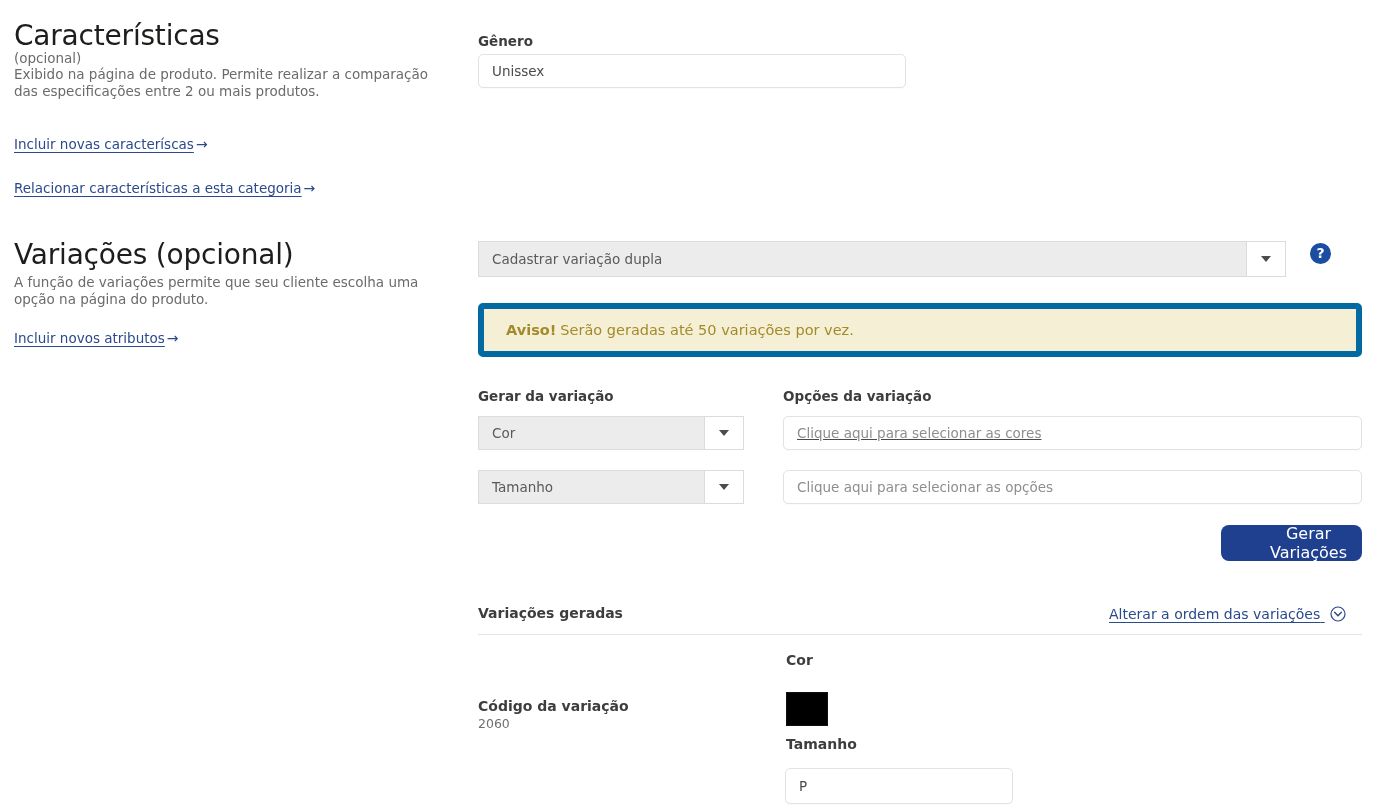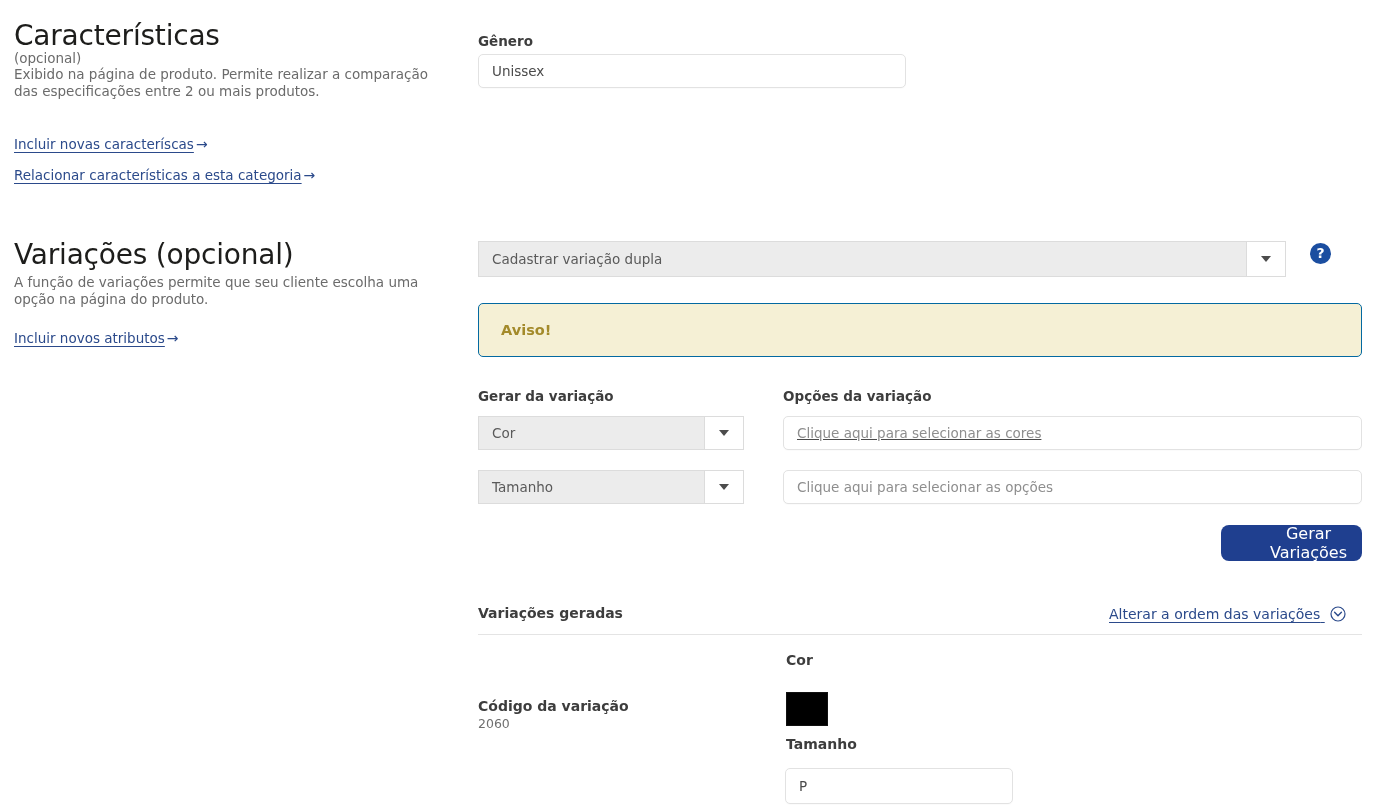--- a/index.html
+++ b/index.html
@@ -123,21 +123,21 @@
     line-height: 21px;
     text-align: center;
     cursor: pointer;
     font-family: "DejaVu Sans", "Liberation Sans", sans-serif;
   }
 
   
   .warning {
     box-sizing: border-box;
     background: #f5f0d5;
-    border: 1px solid #0369a1;
+    border: 6px solid #0369a1;
     border-radius: 5px;
     display: flex;
     align-items: center;
     padding-left: 22px;
     font-size: 14.5px;
     color: #a38a2a;
   }
   .warning b { color: #a38a2a; font-weight: bold; margin-right: 4px; }
 
   
@@ -203,21 +203,21 @@
 <div class="abs section-sub" style="left:14px; top:50px;">(opcional)</div>
 
 <div class="abs section-sub" style="left:14px; top:66px; width:445px;">Exibido na página de produto. Permite realizar a comparação das especificações entre 2 ou mais produtos.</div>
 
 <div class="abs" style="left:14px; top:134px;">
   <span class="link-row">
     <span>Incluir novas caracteríscas</span><span class="arrow">→</span>
   </span>
 </div>
 
-<div class="abs" style="left:14px; top:165px;text-align:center;">
+<div class="abs" style="left:14px; top:178px;text-align:center;">
   <span class="link-row">
     <span>Relacionar características a esta categoria</span><span class="arrow">→</span>
   </span>
 </div>
 
 <div class="abs field-label" style="left:478px; top:33px;">Gênero</div>
 
 <input class="abs text-input" type="text" style="left: 478px; top: 54px; width: 428px; height: 34px;" value="Unissex">
 
 <h1 class="abs section-title" style="left:14px; top:239px;">Variações (opcional)</h1>
@@ -234,20 +234,21 @@
   <div class="select-value">Cadastrar variação dupla</div>
   <div class="select-arrow">
     <span class="caret"></span>
   </div>
 </div>
 
 <div class="abs help-icon" style="left:1310px; top:243px;">?</div>
 
 <div class="abs warning" style="left:478px; top:303px; width:884px; height:54px;">
   <b>Aviso!</b>
+  <span>Serão geradas até 50 variações por vez.</span>
 </div>
 
 <div class="abs field-label" style="left:478px; top:388px;">Gerar da variação</div>
 
 <div class="abs field-label" style="left:783px; top:388px;">Opções da variação</div>
 
 <div class="abs select-wrap" style="left:478px; top:416px; width:266px; height:34px;">
   <div class="select-value">Cor</div>
   <div class="select-arrow">
     <span class="caret"></span>

